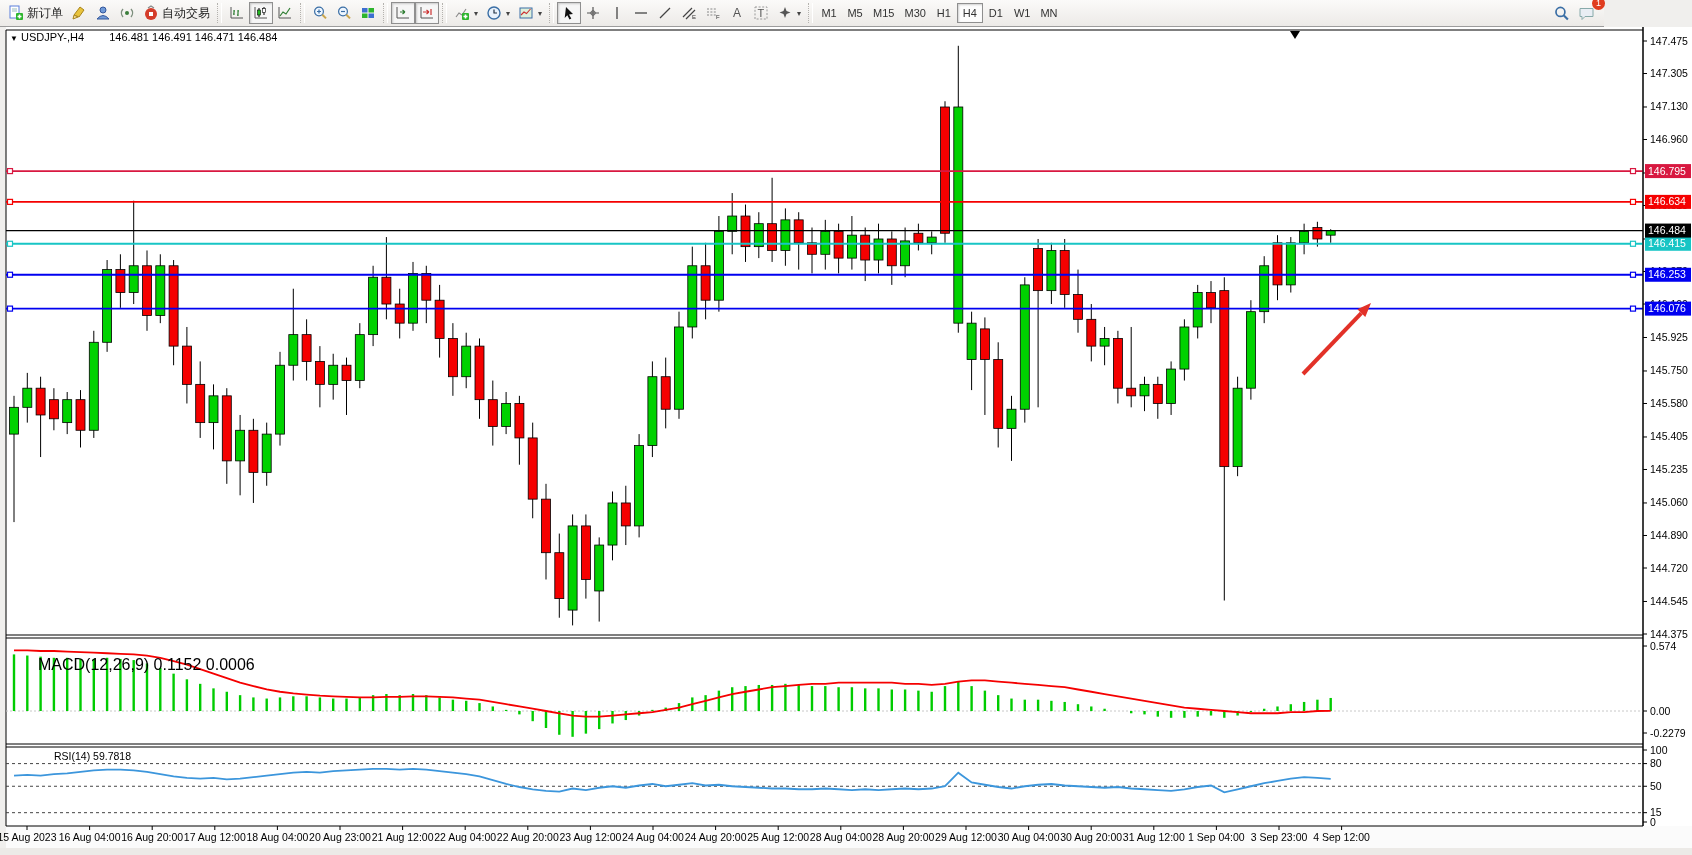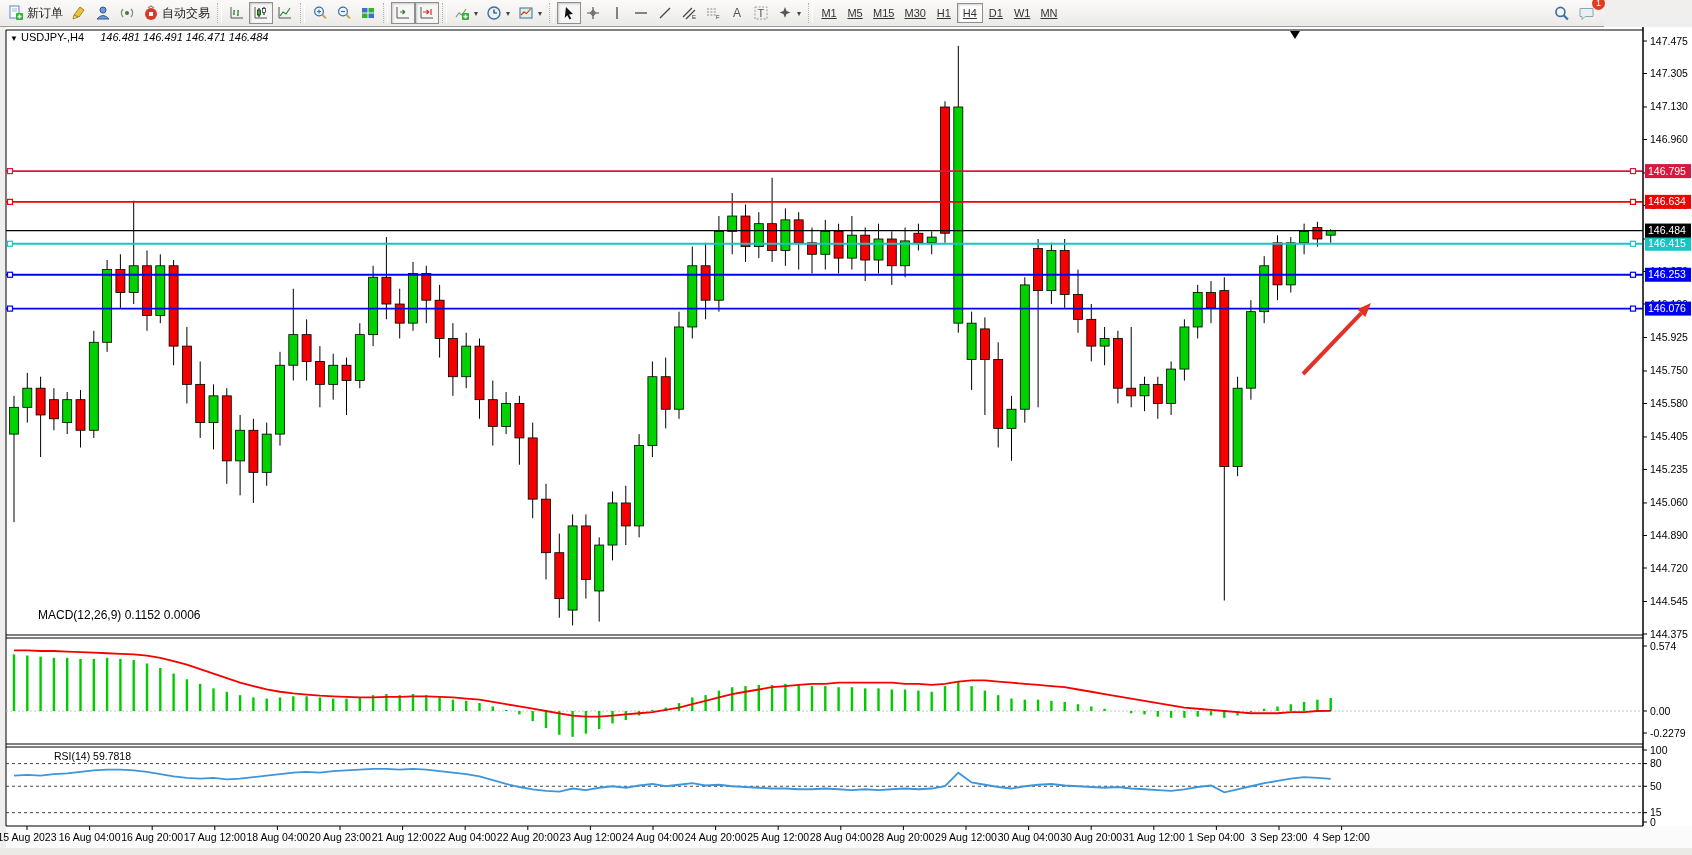--- a/index.html
+++ b/index.html
@@ -11,31 +11,31 @@
     display:flex; align-items:center; padding:0 4px; z-index:5; }
   .tb-group { display:flex; align-items:center; height:100%; }
   .tb-sep { width:5px; height:20px; margin:0 3px; border-left:1px dotted #b4b2ae; border-right:1px solid #fff; }
   .tb-btn { display:flex; align-items:center; gap:3px; height:22px; min-width:23px;
     padding:0 3px; border:1px solid transparent; background:transparent; cursor:default;
     font-family:"Liberation Sans",sans-serif; font-size:12px; color:#222; justify-content:center; }
   .tb-btn.pressed { border:1px solid #8f8f8f; background:#f6f6f6; box-shadow:inset 1px 1px 2px rgba(0,0,0,.18); }
   .tb-btn .dd { font-size:8px; color:#444; margin-left:1px; }
   .tf-btn { height:20px; min-width:26px; padding:0 4px; font-size:11px; color:#333;
     border:1px solid transparent; background:transparent; text-align:center;
-    font-family:"Liberation Sans",sans-serif;text-decoration:underline; }
+    font-family:"Liberation Sans",sans-serif; }
   .tf-btn.pressed { border:1px solid #8f8f8f; background:#fdfdfd; box-shadow:inset 1px 1px 2px rgba(0,0,0,.18); }
   .tb-spacer { flex:1; }
   .badge { position:absolute; right:-5px; top:-5px; background:#e03c1f; color:#fff;
     font-size:9px; width:13px; height:13px; border-radius:7px; text-align:center; line-height:13px; }
   .chat-wrap { position:relative; }
   
   #chart-svg { position:absolute; left:0; top:0; z-index:1; }
   .overlay-label { position:absolute; z-index:2; font-size:11px; color:#000; white-space:nowrap; }
   #chart-title { left:10px; top:31px; }
-  #macd-label { left:10px; top:608px; font-size:12px;padding-left:28px; }
+  #macd-label { left:10px; top:656px; font-size:16px;padding-left:28px; }
   #rsi-label  { left:10px; top:750px; font-size:10.5px;padding-left:44px; }
   svg text { font-family:"Liberation Sans", sans-serif; }
 </style>
 </head>
 <body>
 
 <div class="toolbar">
   <div class="tb-group">
     <button class="tb-btn">
       <svg width="16" height="16" viewBox="0 0 16 16">
@@ -699,16 +699,16 @@
     <text x="1648" y="278.2567741935504" font-size="10.5" fill="#fff">146.253</text>
     <rect x="1645" y="301.6151612903233" width="46" height="14" fill="#0000f0"></rect>
     <text x="1648" y="312.1151612903233" font-size="10.5" fill="#fff">146.076</text>
     <rect x="1645" y="223.5687096774169" width="46" height="14" fill="#000000"></rect>
     <text x="1648" y="234.0687096774169" font-size="10.5" fill="#fff">146.484</text>
   </svg>
 
 <div class="overlay-label" id="chart-title">
   <span style="font-size:8px;">▼</span>
   <span>USDJPY-,H4</span>
-  <span style="margin-left:13px;font-style:italic;">146.481 146.491 146.471 146.484</span>
+  <span style="margin-left:22px;">146.481 146.491 146.471 146.484</span>
 </div>
 <div class="overlay-label" id="macd-label">MACD(12,26,9) 0.1152 0.0006</div>
 <div class="overlay-label" id="rsi-label">RSI(14) 59.7818</div>
 
 </body></html>

